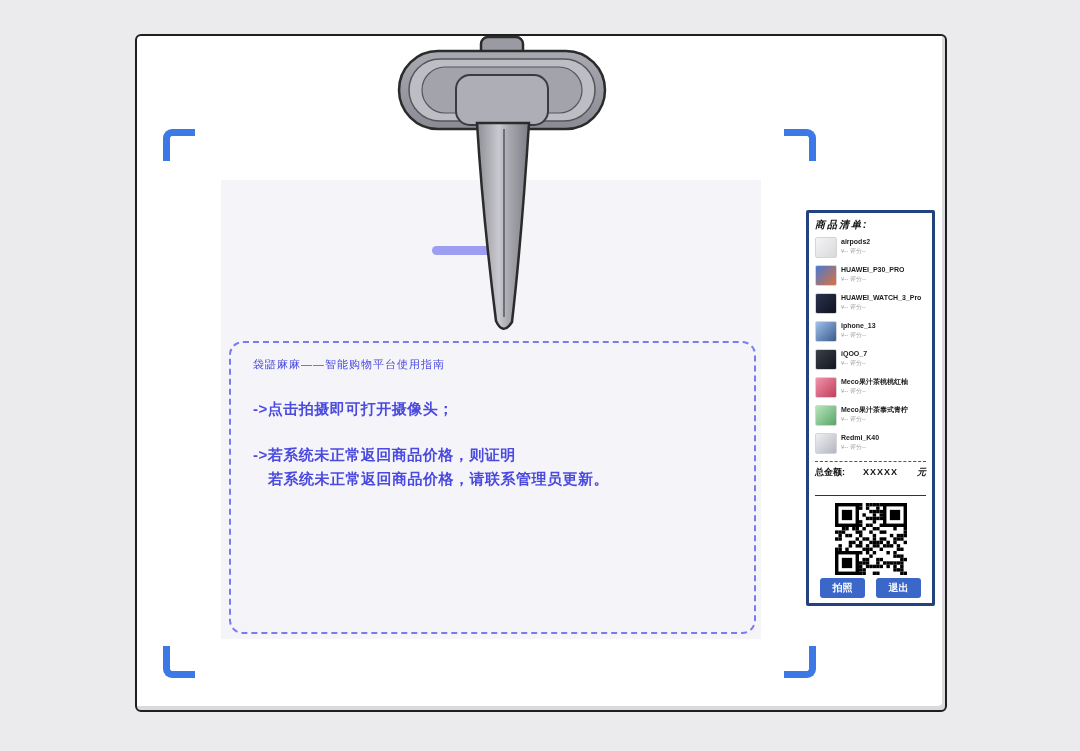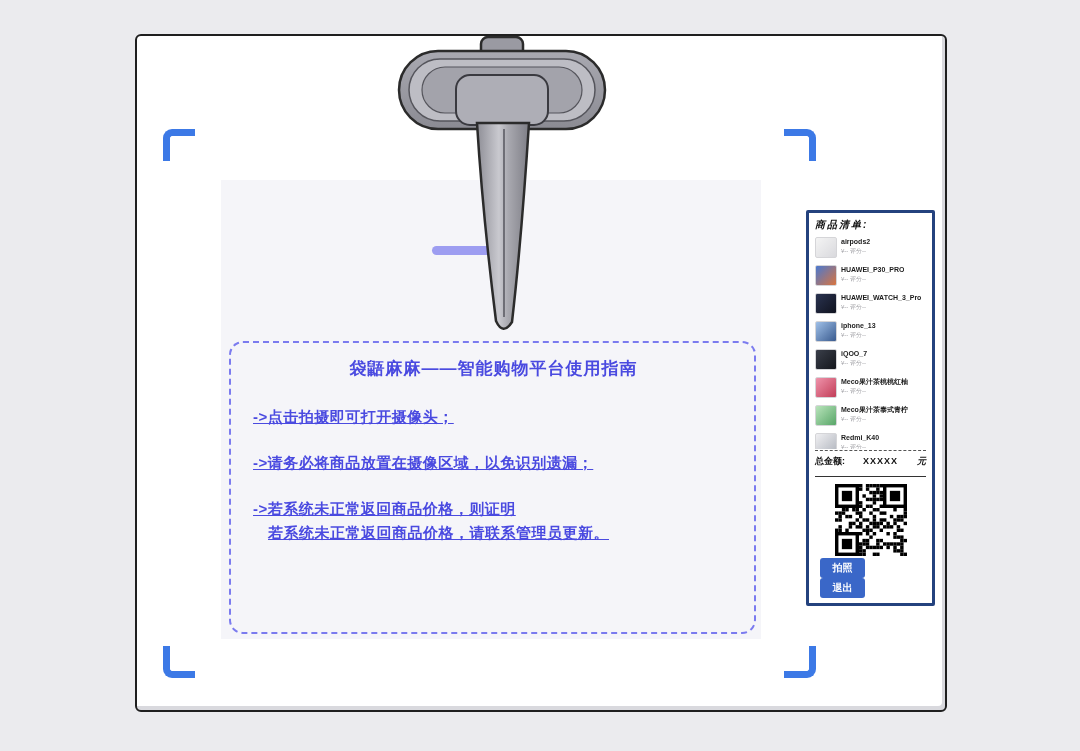--- a/index.html
+++ b/index.html
@@ -25,44 +25,44 @@
   .corner { position:absolute; width:32px; height:32px; z-index:4; }
   .corner.tl { left:163px; top:129px; border-left:7px solid #3c79e6; border-top:7px solid #3c79e6; border-top-left-radius:9px; }
   .corner.tr { left:784px; top:129px; border-right:7px solid #3c79e6; border-top:7px solid #3c79e6; border-top-right-radius:9px; }
   .corner.bl { left:163px; top:646px; border-left:7px solid #3c79e6; border-bottom:7px solid #3c79e6; border-bottom-left-radius:9px; }
   .corner.br { left:784px; top:646px; border-right:7px solid #3c79e6; border-bottom:7px solid #3c79e6; border-bottom-right-radius:9px; }
 
   
   .guide { position:absolute; left:229px; top:341px; width:527px; height:293px;
            border:2px dashed #7b7bef; border-radius:14px; color:#4a4ae0; z-index:3;
            padding:14px 20px 0 22px; }
-  .guide-title { text-align:center; font-size:17px; font-weight:bold; letter-spacing:1px; }
+  .guide-title { font-size:11px; font-weight:normal; letter-spacing:1px; }
   .guide-lines { margin-top:28px; }
-  .guide-line { font-size:15px; font-weight:bold; margin-bottom:27px; letter-spacing:0.5px;text-decoration:underline; }
+  .guide-line { font-size:15px; font-weight:bold; margin-bottom:27px; letter-spacing:0.5px; }
   .guide-line.cont { margin-top:-22px; padding-left:15px; margin-bottom:0; }
 
   
   .panel { position:absolute; left:806px; top:210px; width:129px; height:396px;
            background:#ffffff; border:3px solid #24427e; border-radius:2px; z-index:6;
            display:flex; flex-direction:column; padding:5px 6px 4px 6px; }
   .panel-header { font-family:Liberation Sans, sans-serif; font-style:italic; font-weight:bold;
                   font-size:10px; letter-spacing:2px; color:#111; margin-bottom:5px; }
   .product-list { height:223px; overflow:hidden; }
   .product-row { display:flex; align-items:flex-start; gap:4px; margin-bottom:4px; height:24px; }
   .product-thumb { width:22px; height:21px; border-radius:2px; border:1px solid #d5d5d8; flex:0 0 auto; }
   .product-text { overflow:hidden; }
   .product-name { font-size:7px; font-weight:bold; color:#1c1c1c; white-space:nowrap; line-height:10px; }
   .product-meta { font-size:6px; color:#a3a3a8; white-space:nowrap; line-height:8px; }
   .dashed-sep { border-top:1.5px dashed #555; margin:1px 0 4px 0; }
   .total-row { display:flex; align-items:baseline; font-size:9px; font-weight:bold; color:#111;
-               border-bottom:1px solid #333; padding-bottom:8px; }
+               border-bottom:1px solid #333; padding-bottom:16px; }
   .total-value { margin-left:18px; letter-spacing:1px; }
   .total-unit { margin-left:auto; font-family:"Liberation Serif",serif; font-style:italic; }
   .qr-wrap { margin:7px auto 2px auto; width:72px; height:72px; background:#fff; }
-  .btn-row { margin-top:auto; display:flex; justify-content:space-between; padding:0 5px 1px 5px;flex-direction:column; }
+  .btn-row { margin-top:auto; display:flex; justify-content:space-between; padding:0 5px 1px 5px; }
   .panel-btn { width:45px; height:20px; background:#3a67c8; color:#fff; border:none;
                border-radius:3px; font-size:10px; font-weight:bold; cursor:pointer;
                font-family:"Liberation Sans",sans-serif; }
 </style>
 </head>
 <body>
 
 <div id="screen">
 
   <div class="board"></div>
@@ -94,21 +94,20 @@
 
   <div class="corner tl"></div>
   <div class="corner tr"></div>
   <div class="corner bl"></div>
   <div class="corner br"></div>
 
   <div class="guide">
     <div class="guide-title">袋鼯麻麻——智能购物平台使用指南</div>
     <div class="guide-lines">
       <div class="guide-line">-&gt;点击拍摄即可打开摄像头；</div>
-      <div class="guide-line">-&gt;请务必将商品放置在摄像区域，以免识别遗漏；</div>
       <div class="guide-line">-&gt;若系统未正常返回商品价格，则证明</div>
       <div class="guide-line cont">若系统未正常返回商品价格，请联系管理员更新。</div>
     </div>
   </div>
 
   <div class="panel">
     <div class="panel-header">商品清单:</div>
 
     <div class="product-list">
   <div class="product-row">

